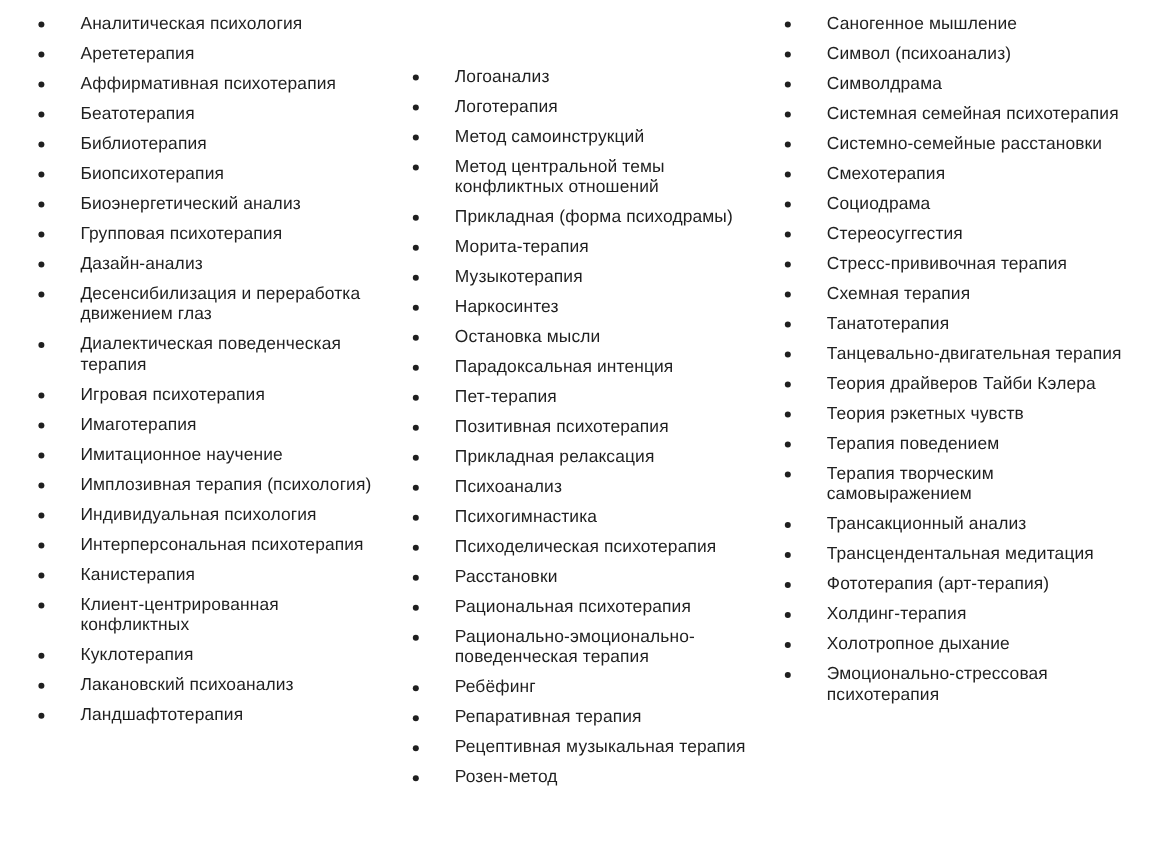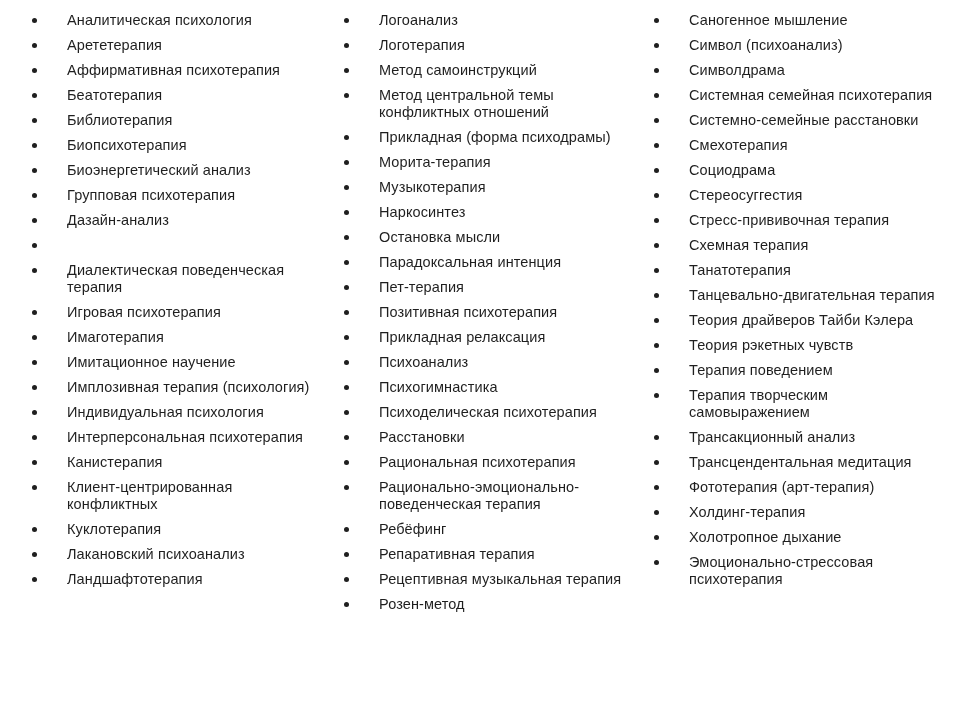--- a/index.html
+++ b/index.html
@@ -15,21 +15,21 @@
     overflow: hidden;
     font-family: "Liberation Sans", sans-serif;
     border-radius: 13px;
   }
   .col {
     position: absolute;
     top: 12px;
     width: 300px;
   }
   .col[data-col="0"] { left: 30px; }
-  .col[data-col="1"] { left: 342px; }
+  .col[data-col="1"] { left: 342px; margin-top: 44px; }
   .col[data-col="2"] { left: 652px; }
   .li {
     display: flex;
     align-items: flex-start;
     margin: 0 0 8px 0;
   }
   .bullet {
     flex: 0 0 37px;
     position: relative;
     height: 17px;
@@ -107,20 +107,22 @@
       <div class="li">
         <span class="bullet">
           <span class="dot"></span>
         </span>
         <span class="txt">Дазайн-анализ</span>
       </div>
       <div class="li">
         <span class="bullet">
           <span class="dot"></span>
         </span>
+        <span class="txt">Десенсибилизация и переработка
+движением глаз</span>
       </div>
       <div class="li">
         <span class="bullet">
           <span class="dot"></span>
         </span>
         <span class="txt">Диалектическая поведенческая
 терапия</span>
       </div>
       <div class="li">
         <span class="bullet">

